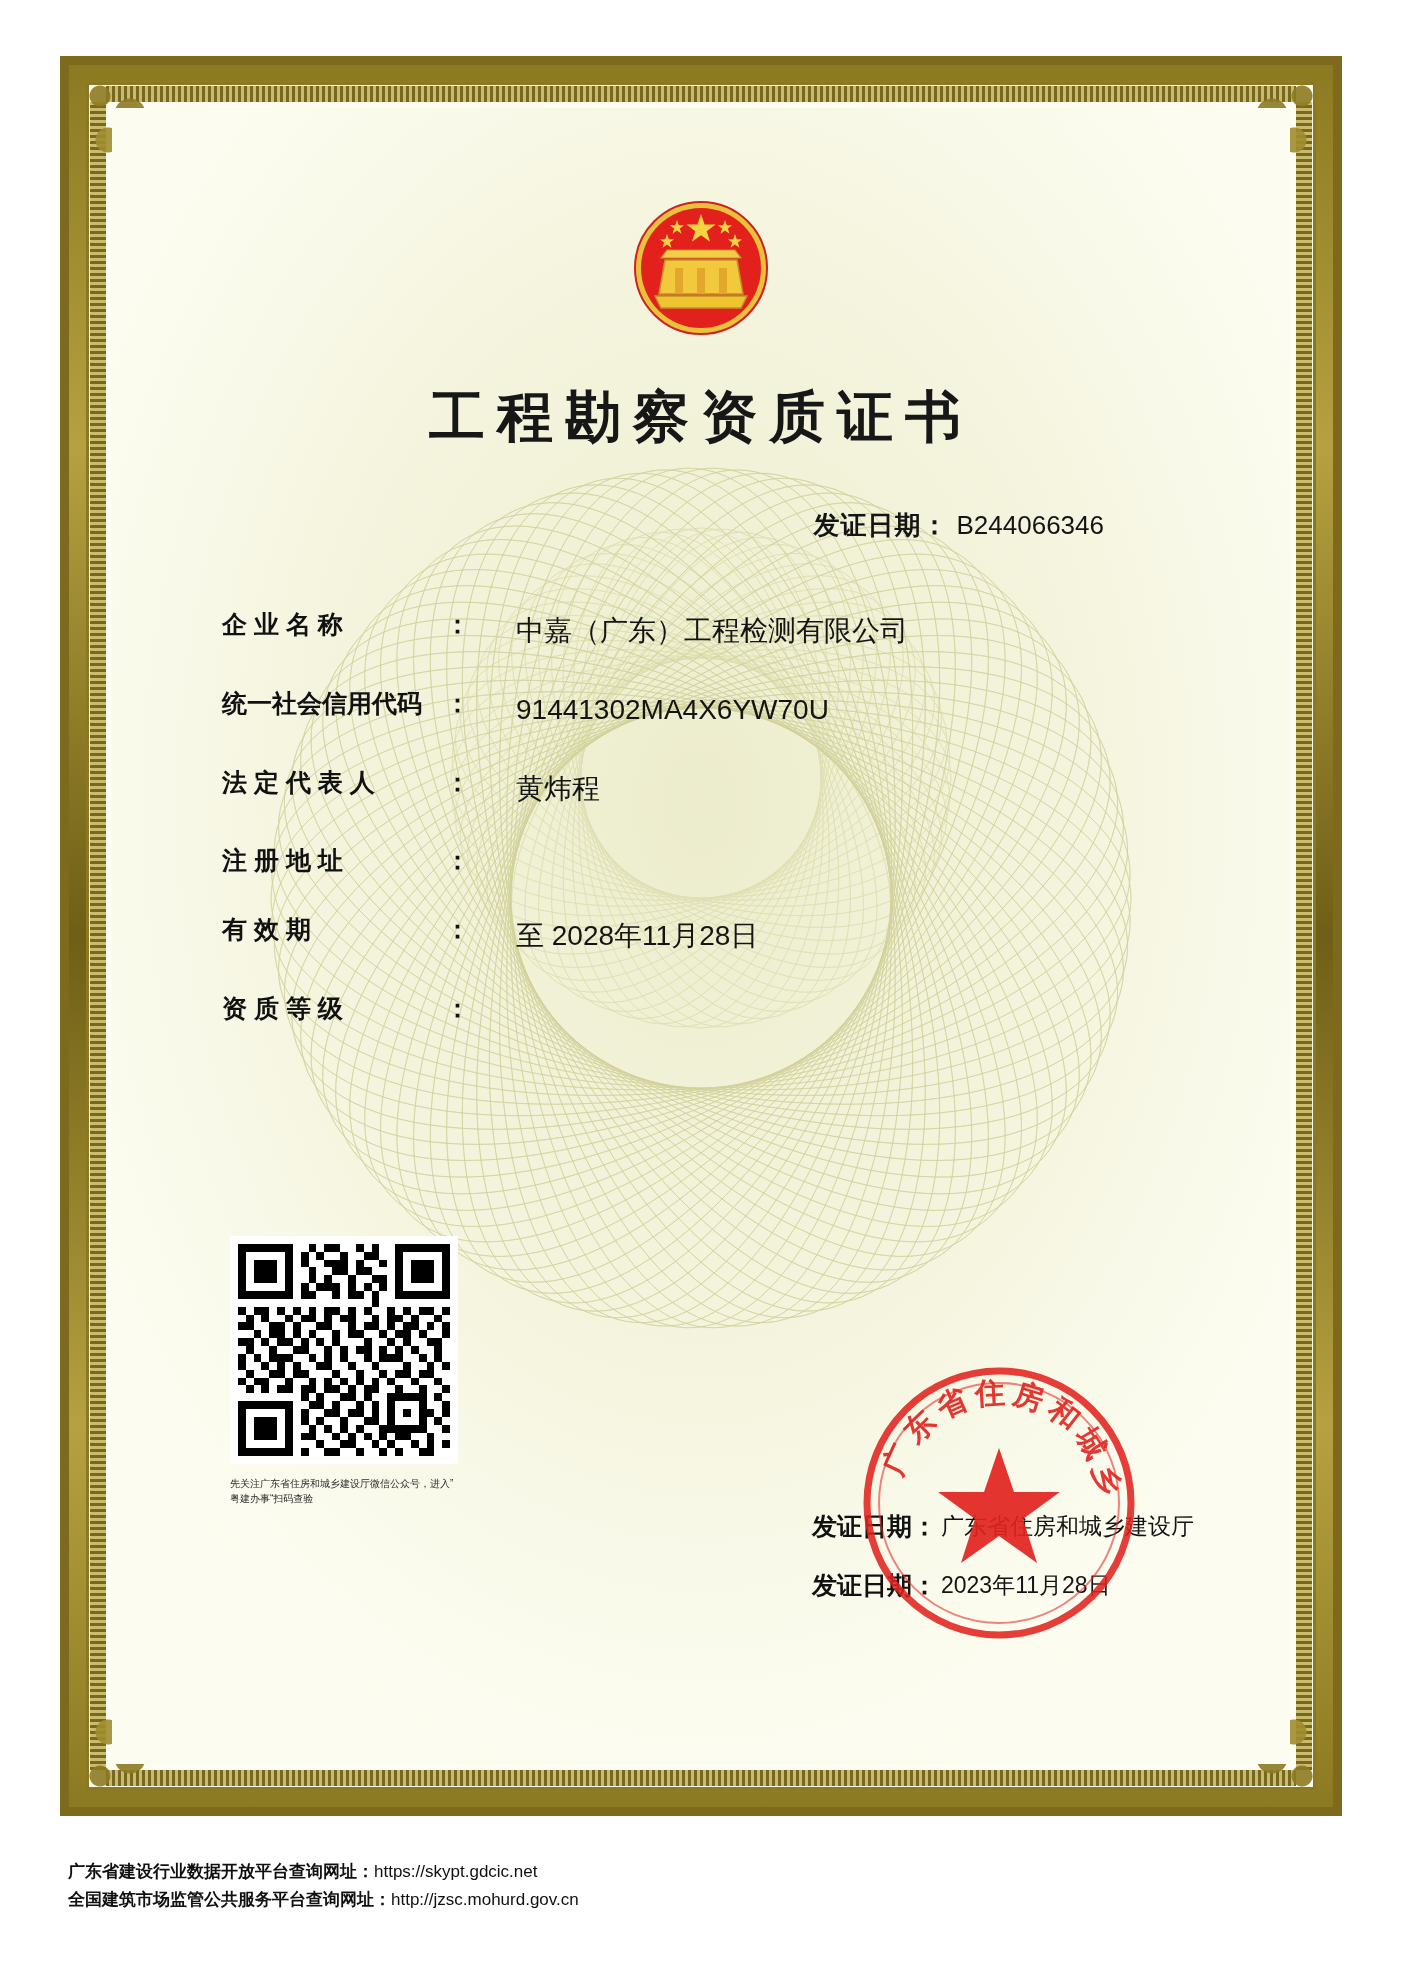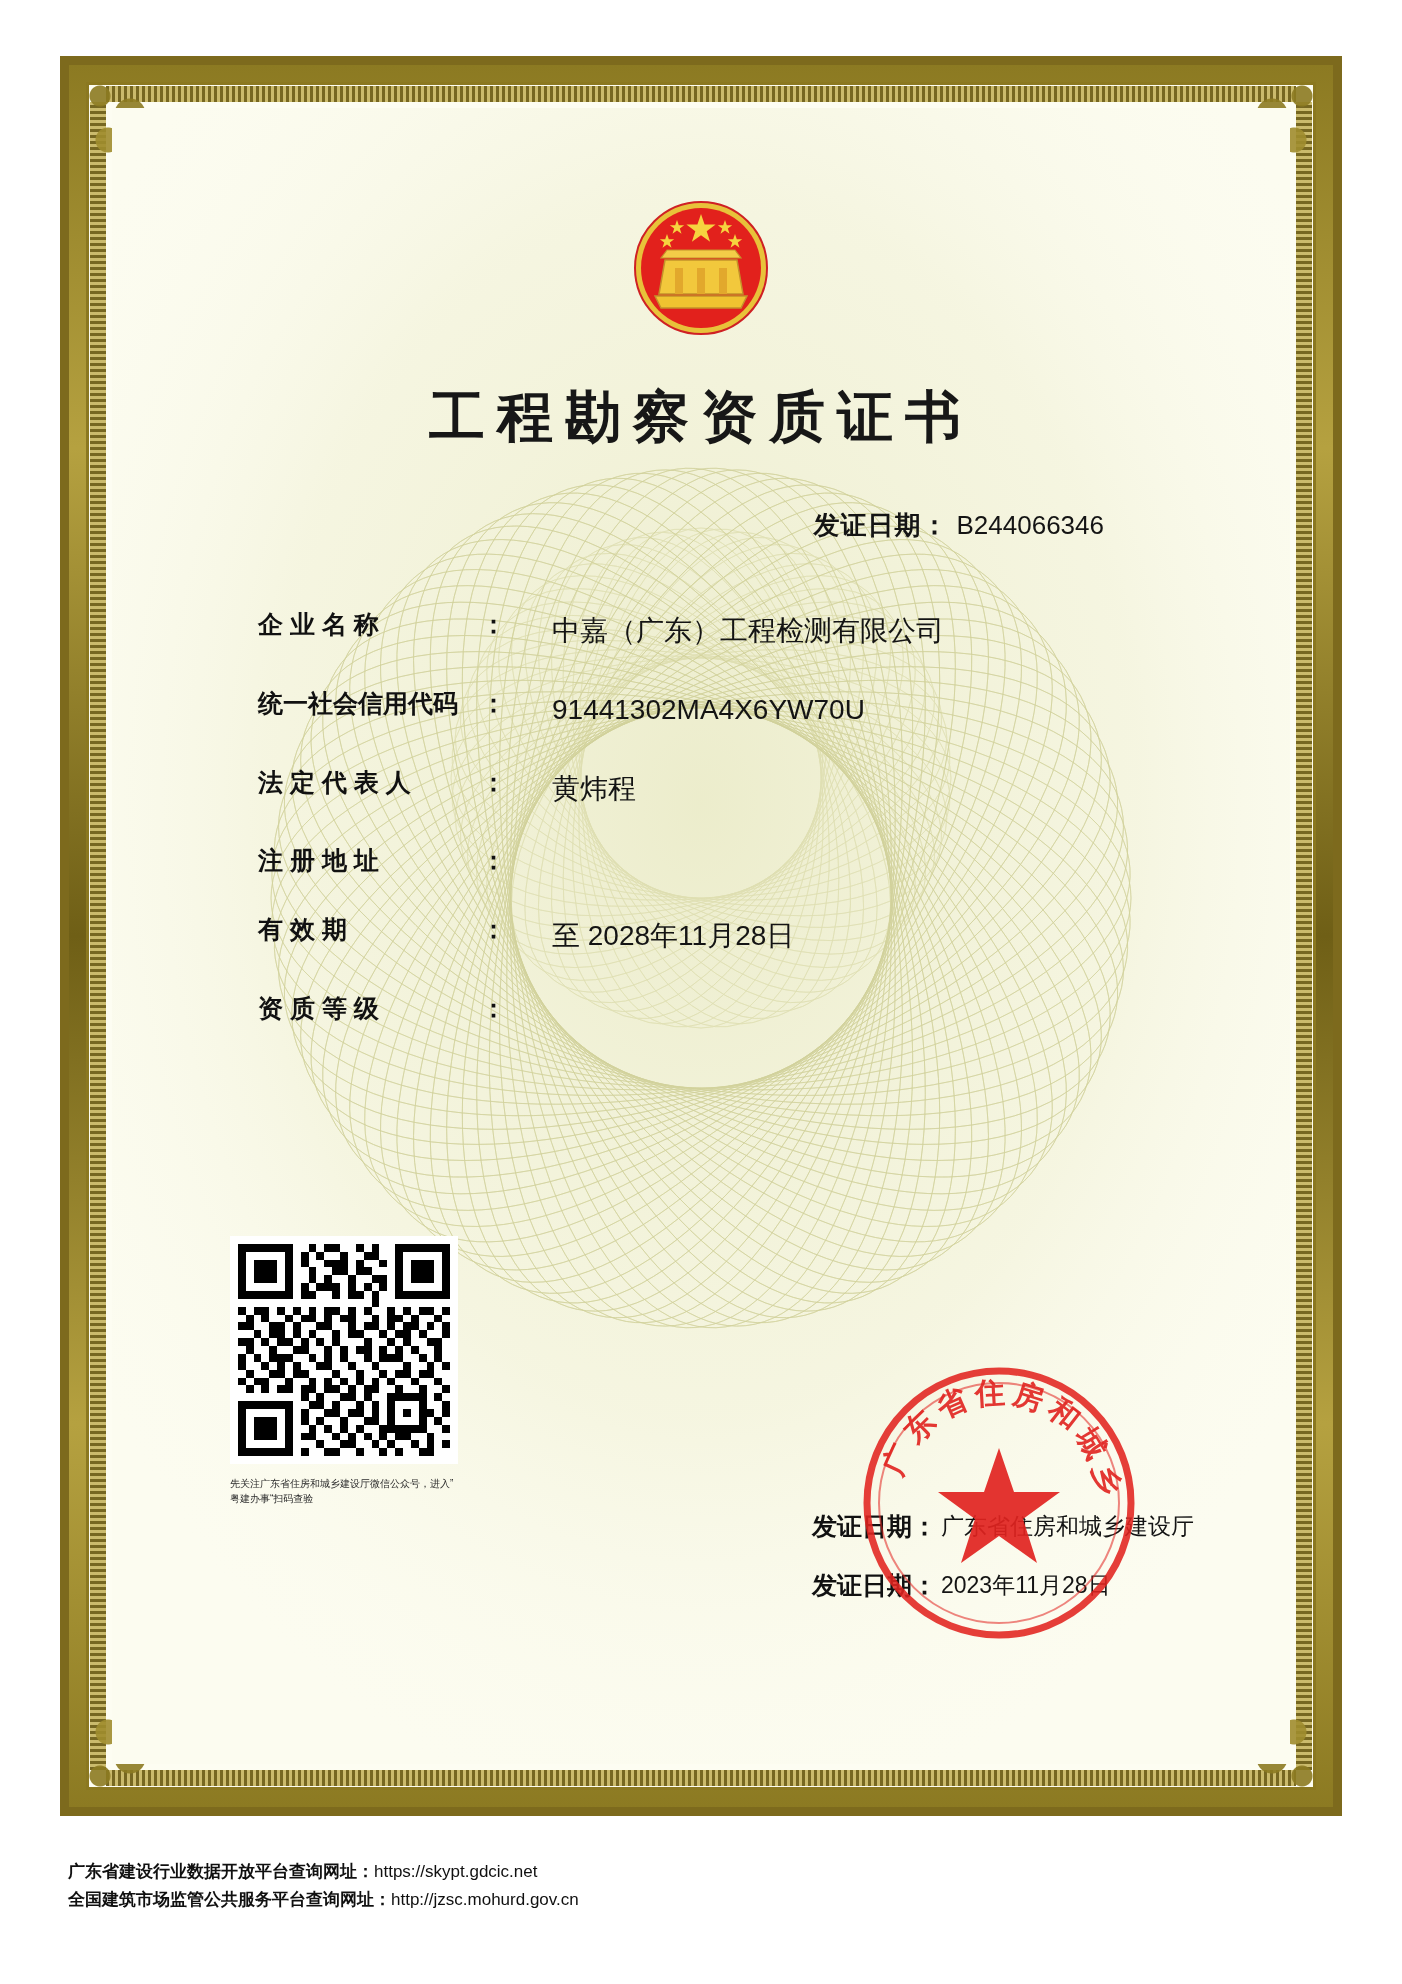--- a/index.html
+++ b/index.html
@@ -142,21 +142,20 @@
   }
   .field-label {
     width: 248px;
     flex: 0 0 248px;
     font-size: 25px;
     font-weight: bold;
     color: #111;
     display: flex;
     justify-content: space-between;
     white-space: nowrap;
-    margin-left: 36px;
   }
   .field-label .colon { margin-left: 2px; }
   .field-label .spread {
     display: inline-flex;
     justify-content: space-between;
     width: 212px;
   }
   .field-value {
     font-size: 28px;
     color: #141414;

